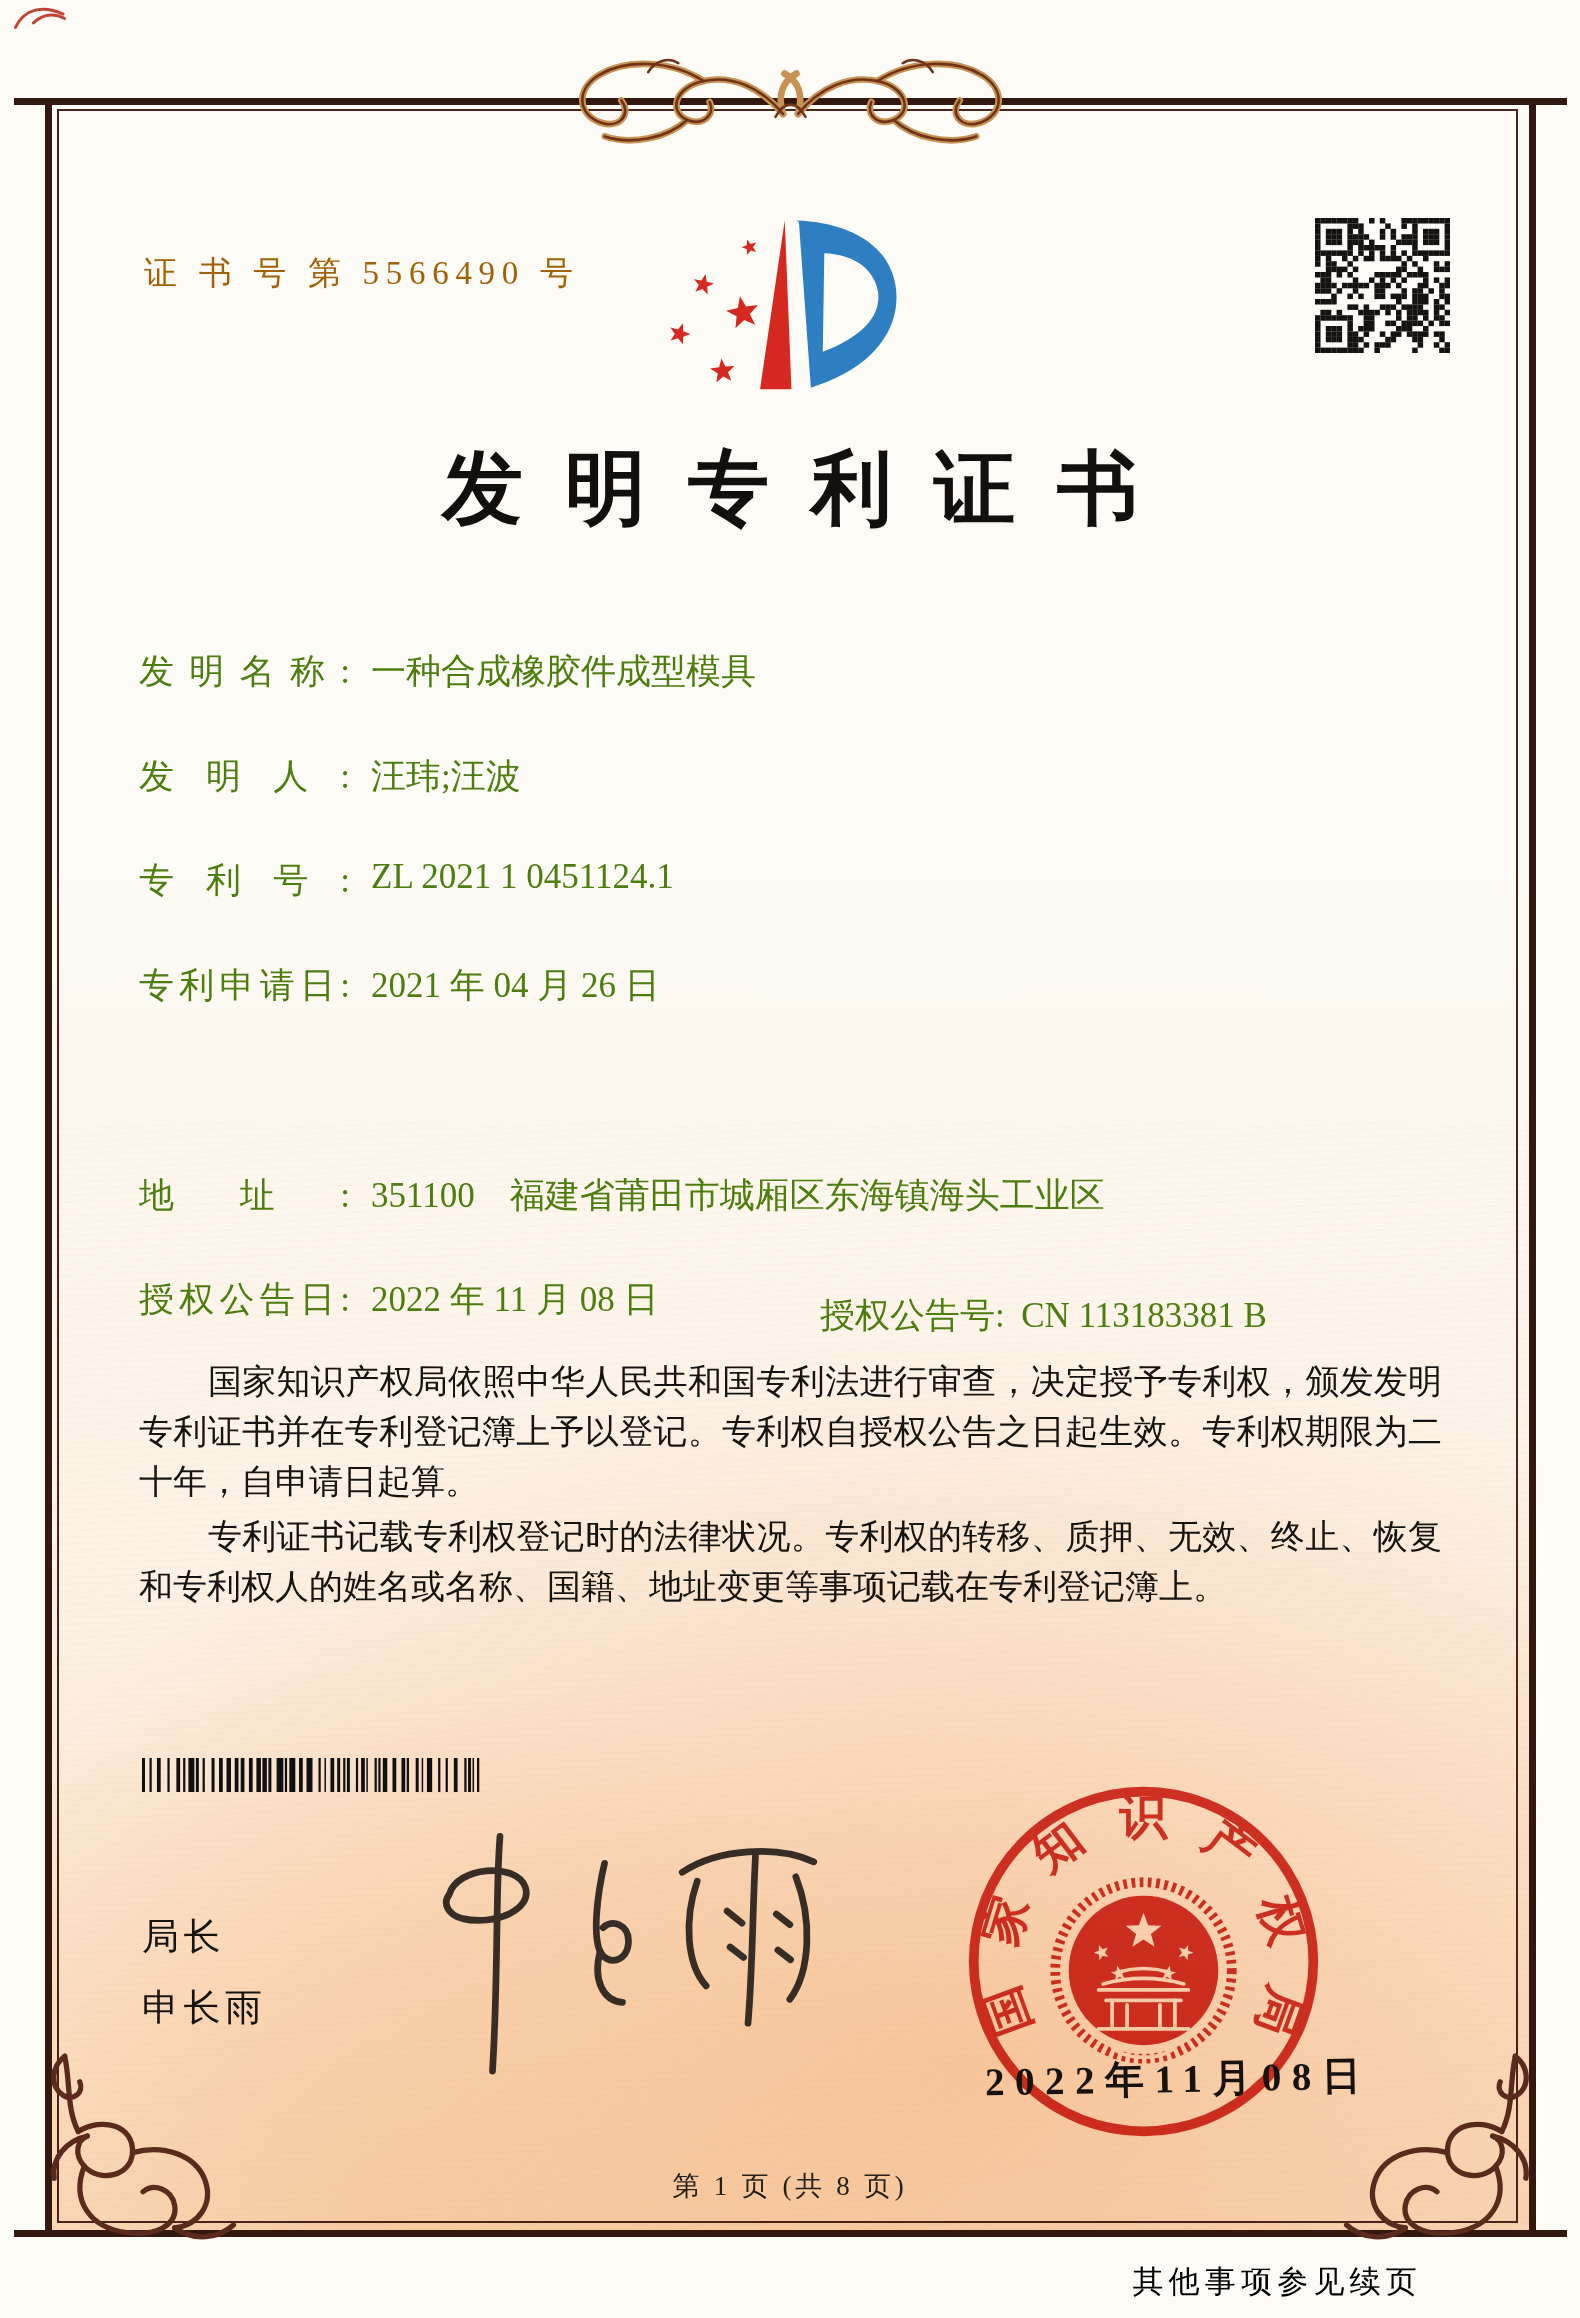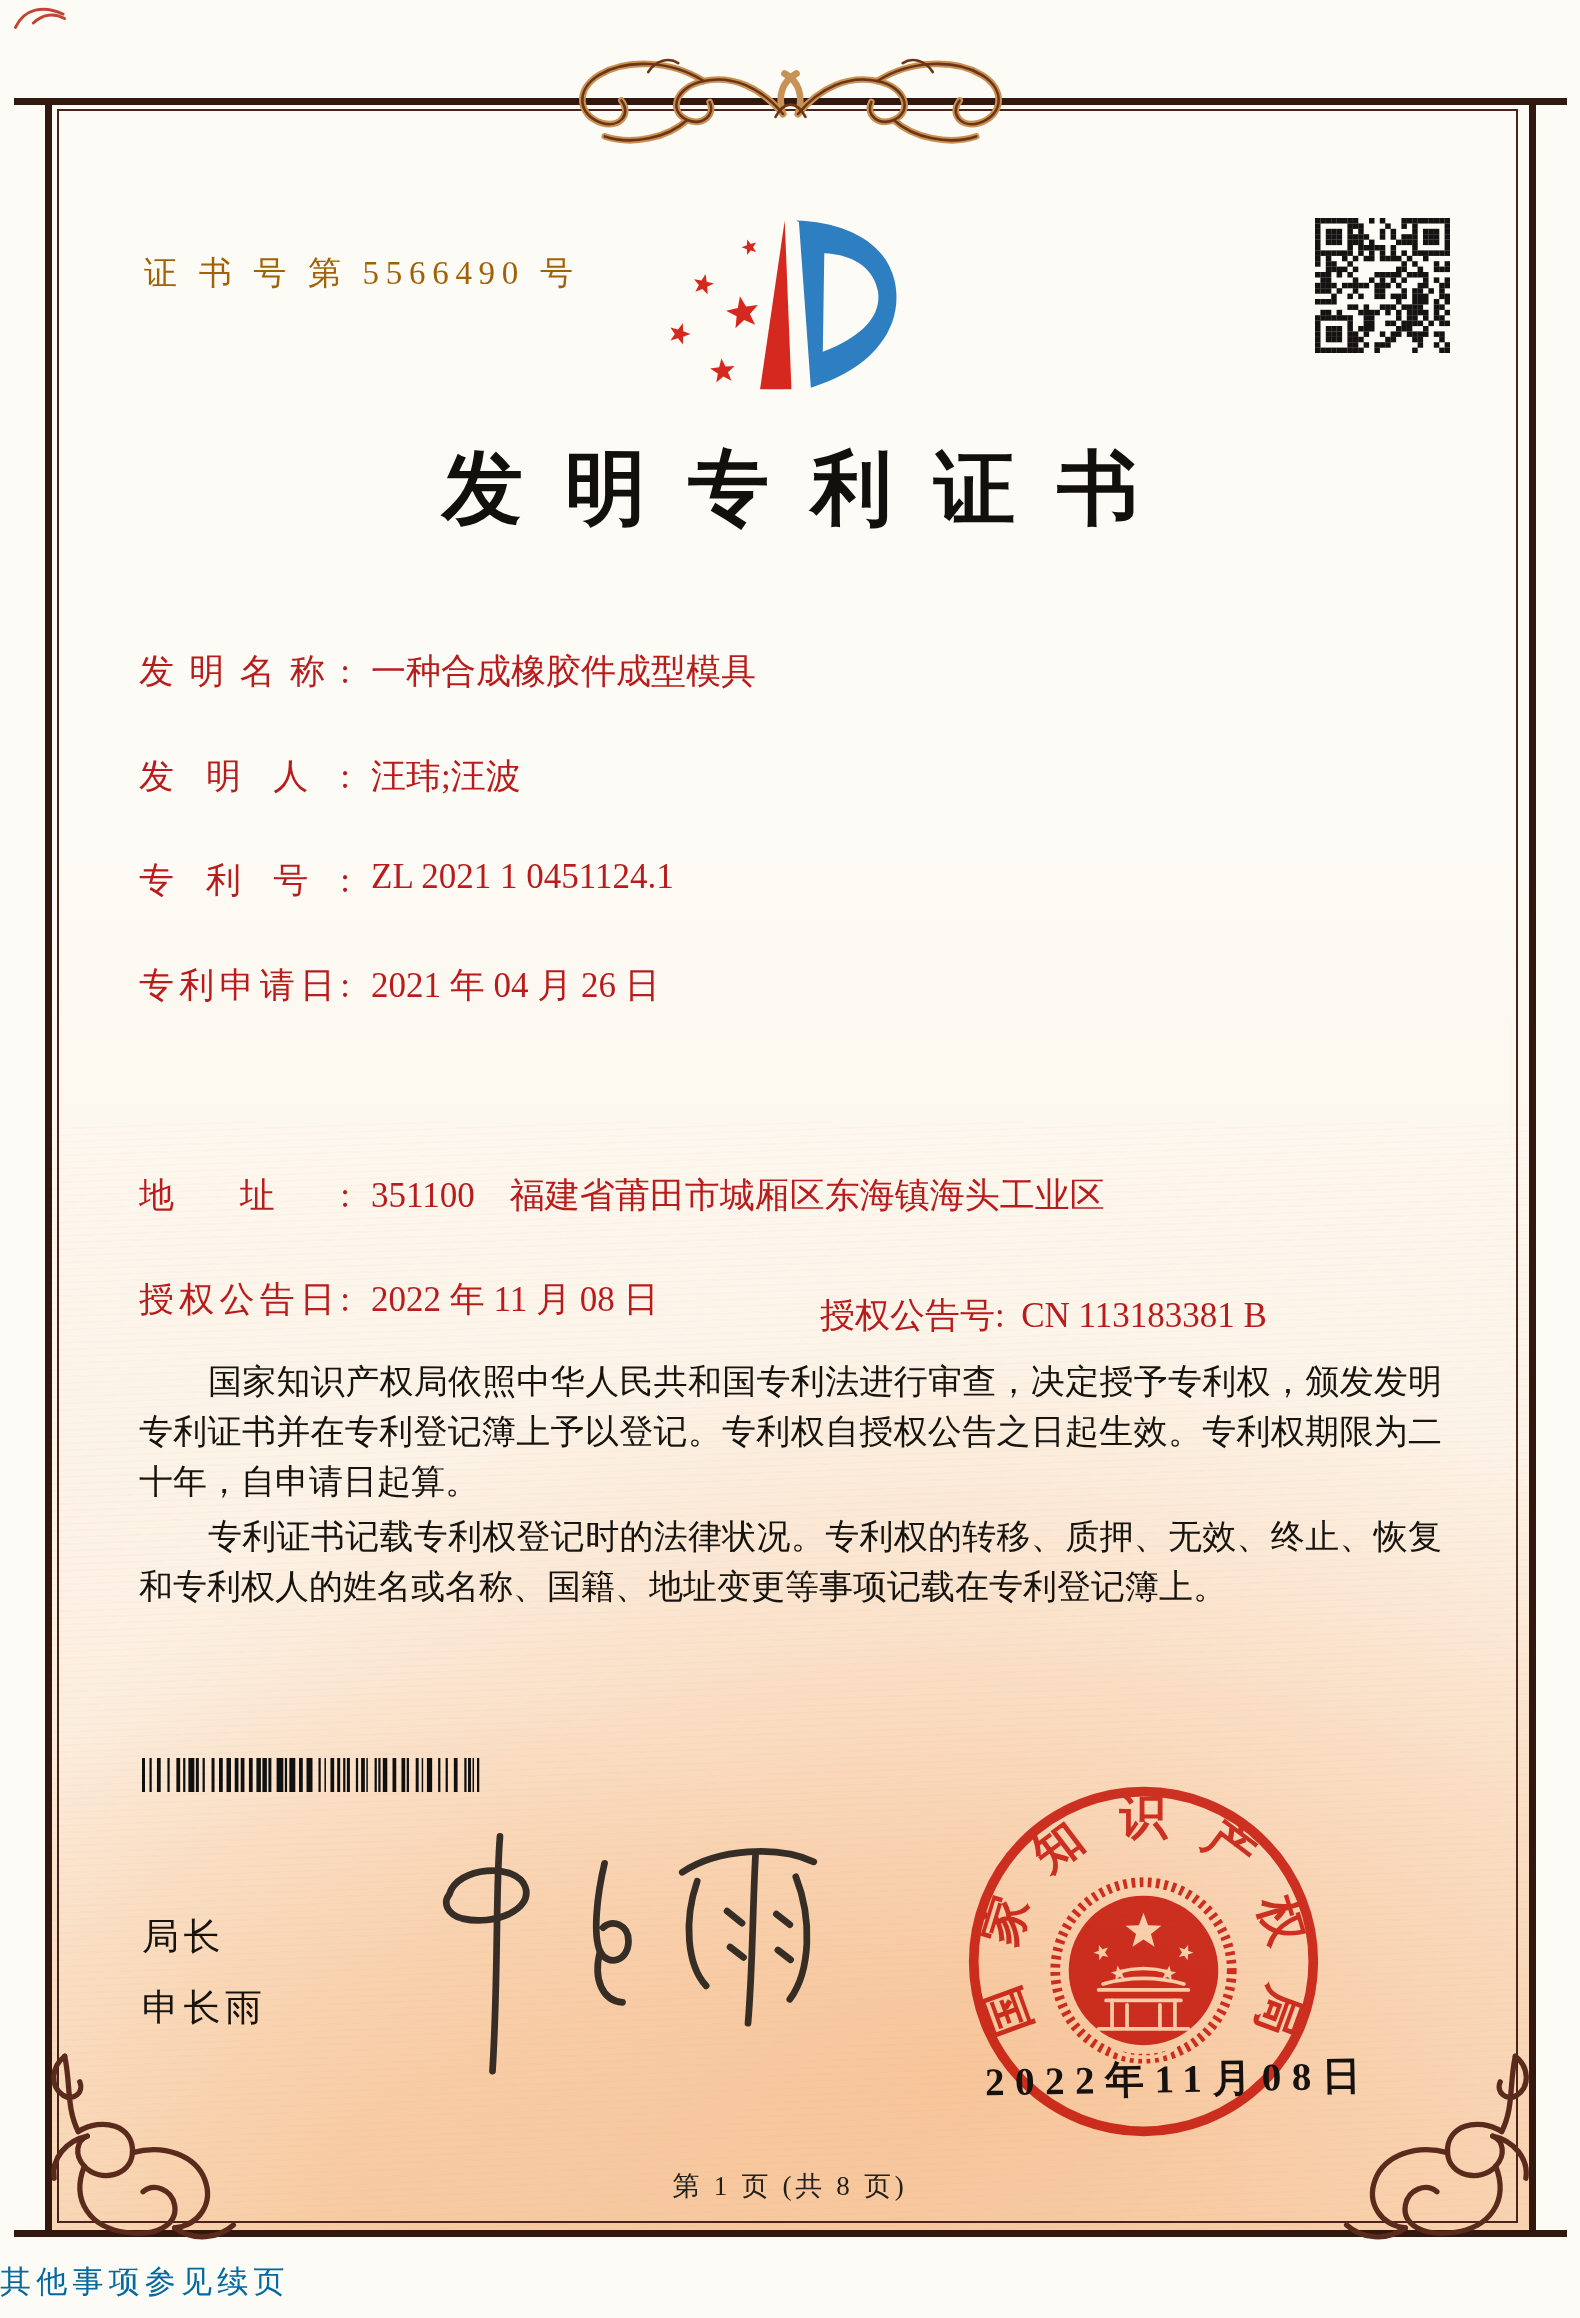--- a/index.html
+++ b/index.html
@@ -17,32 +17,32 @@
     background:repeating-linear-gradient(-2deg, rgba(224,136,82,.07) 0 1.5px, rgba(255,255,255,0) 1.5px 6.7px);}
   
   .b-top{left:13.5px;top:98px;width:1553px;height:6.7px;background:#33180f;}
   .b-bottom{left:13.5px;top:2230px;width:1553px;height:6.7px;background:#33180f;}
   .b-left{left:45px;top:98px;width:6.7px;height:2138px;background:#33180f;}
   .b-right{left:1529px;top:98px;width:6.7px;height:2138px;background:#33180f;}
   .frame-inner{left:57px;top:109px;width:1457px;height:2110px;border:2.2px solid #4a231a;}
   .cert-no{left:144px;top:211px;font-size:33px;letter-spacing:6.7px;color:#a16207;margin-top:40px;}
   .title{left:0;top:435px;width:1580px;text-align:center;margin-left:21px;
          font-size:81px;font-weight:bold;letter-spacing:42px;color:#12100d;}
-  .row{left:139px;height:45px;font-size:35px;white-space:nowrap;color:#b91c1c;}
+  .row{left:139px;height:45px;font-size:35px;white-space:nowrap;color:#4d7c0f;}
   .flabel{display:inline-block;width:211px;text-align:justify;text-align-last:justify;
           -moz-text-align-last:justify;vertical-align:top;}
   .fvalue{margin-left:21px;}
   .pair2{position:absolute;left:681px;top:16px;}
   .pair2 .fvalue{margin-left:16.5px;}
   .paras{left:139px;top:1357px;width:1303px;font-size:34px;line-height:50px;
          text-align:justify;color:#17140f;}
   .paras p{margin:0 0 4.5px 0;text-indent:69px;}
   .issuer{left:142px;font-size:37px;letter-spacing:4.5px;color:#17140f;}
   .page-num{left:0;top:2168px;width:1580px;text-align:center;font-size:27px;letter-spacing:3.7px;color:#23201b;}
-  .note{left:0;top:2261px;width:1422px;text-align:left;font-size:31px;letter-spacing:5.2px;color:#0369a1;}
+  .note{left:0;top:2261px;width:1422px;text-align:right;font-size:31px;letter-spacing:5.2px;color:#000000;}
   .seal-date{left:985px;top:2052px;font-size:39px;letter-spacing:10.5px;color:#16120f;
              transform:rotate(-1deg);z-index:6;font-weight:bold;}
   .seal-svg{mix-blend-mode:multiply;z-index:5;}
   .ring-ch{font-size:64px;font-weight:bold;fill:#cf2a1e;
            font-family:"Liberation Serif","DejaVu Serif",serif;}
 </style>
 </head>
 <body>
 
 <div id="page">

